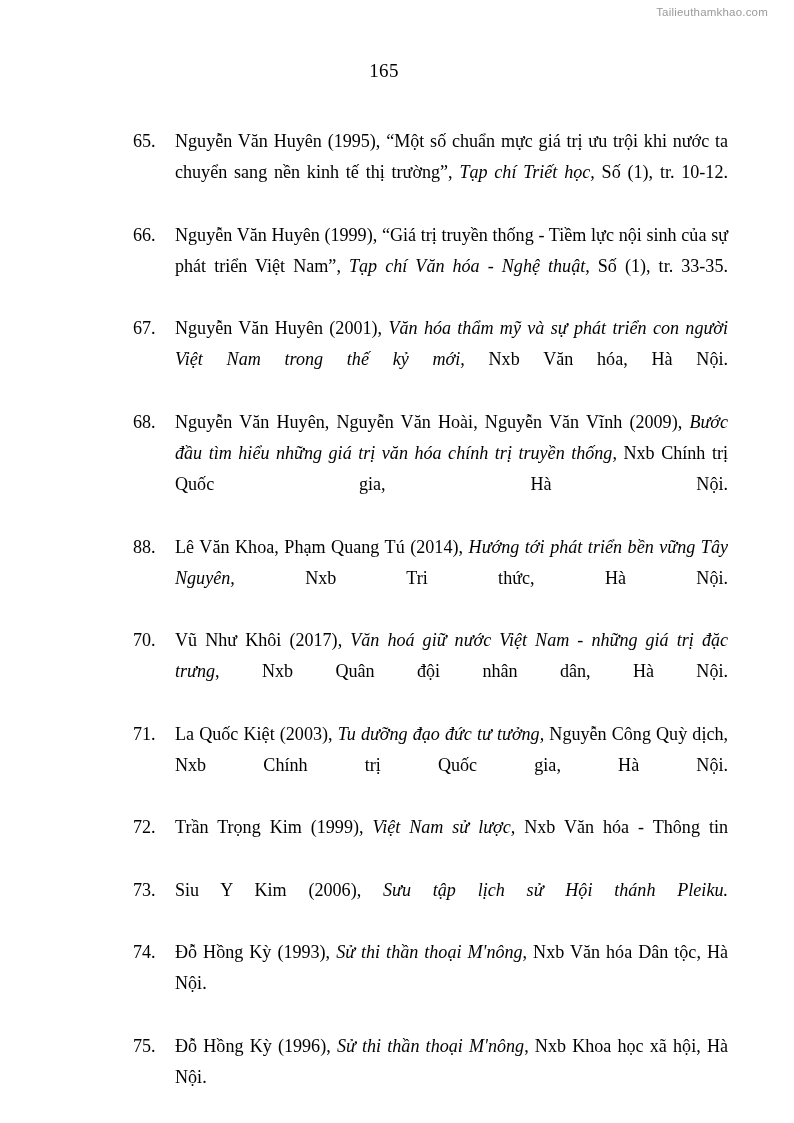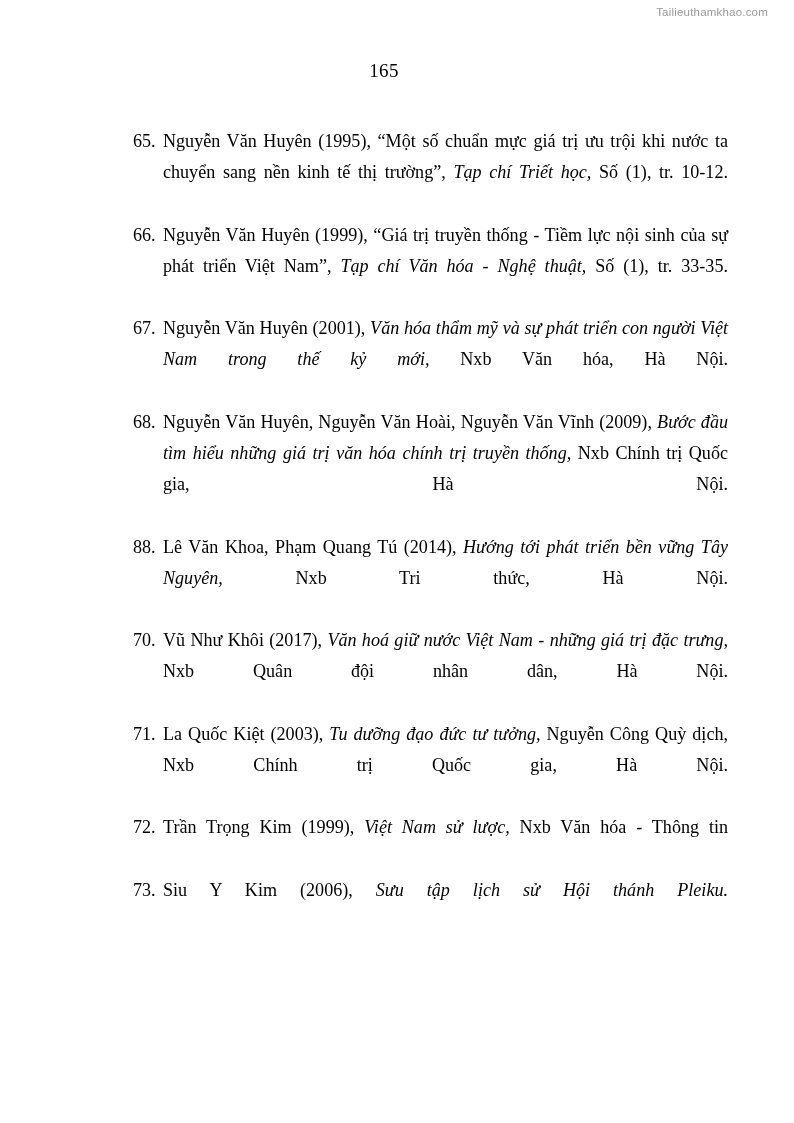--- a/index.html
+++ b/index.html
@@ -73,20 +73,21 @@
     left: 0;
     top: 0;
     width: 26px;
     text-align: left;
     font-size: 18.1px;
     line-height: 31.2px;
   }
 
   .ref .body {
     display: block;
+    margin-left: 12px;
   }
 
   
   .ref .body::after {
     content: "";
     display: inline-block;
     width: 100%;
   }
 
   .ref i, .ref em {
@@ -132,15 +133,23 @@
         <span class="body"><span>La Quốc Kiệt (2003), </span><i>Tu dưỡng đạo đức tư tưởng,</i><span> Nguyễn Công Quỳ dịch, Nxb Chính trị Quốc gia, Hà Nội.</span></span>
       </p>
       <p class="ref">
         <span class="num">72.</span>
         <span class="body"><span>Trần Trọng Kim (1999), </span><i>Việt Nam sử lược,</i><span> Nxb Văn hóa - Thông tin</span></span>
       </p>
       <p class="ref">
         <span class="num">73.</span>
         <span class="body"><span>Siu Y Kim (2006), </span><i>Sưu tập lịch sử Hội thánh Pleiku.</i></span>
       </p>
+      <p class="ref">
+        <span class="num">74.</span>
+        <span class="body"><span>Đỗ Hồng Kỳ (1993), </span><i>Sử thi thần thoại M'nông</i><span>, Nxb Văn hóa Dân tộc, Hà Nội.</span></span>
+      </p>
+      <p class="ref">
+        <span class="num">75.</span>
+        <span class="body"><span>Đỗ Hồng Kỳ (1996), </span><i>Sử thi thần thoại M'nông</i><span>, Nxb Khoa học xã hội, Hà Nội.</span></span>
+      </p>
     </div>
 
 </div>
 
 </body></html>

